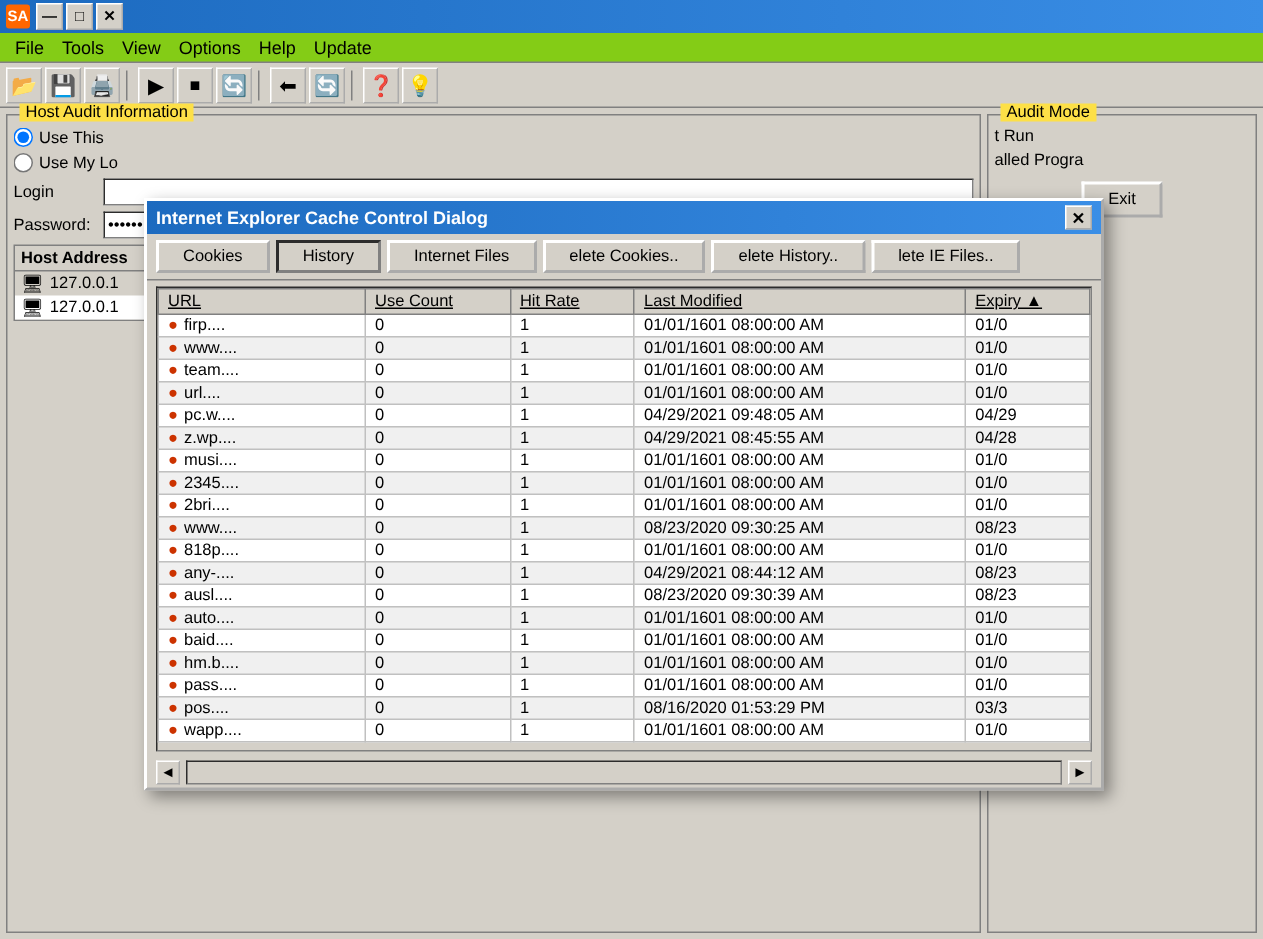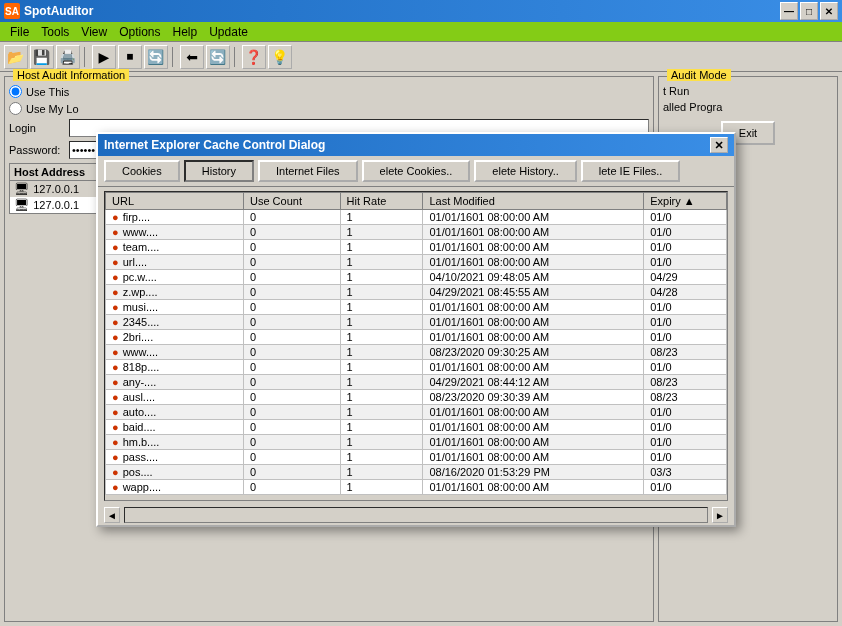--- a/index.html
+++ b/index.html
@@ -208,20 +208,21 @@
     .ie-table thead tr {
       background: #d4d0c8;
     }
     .ie-table th {
       border: 1px solid #808080;
       padding: 2px 6px;
       text-align: left;
       font-weight: normal;
       white-space: nowrap;
       cursor: pointer;
+      text-decoration: underline;
     }
     .ie-table th:last-child { width: 60px; }
     .ie-table tbody tr:nth-child(even) { background: #f0f0f0; }
     .ie-table tbody tr:nth-child(odd) { background: white; }
     .ie-table td {
       border: 1px solid #c0c0c0;
       padding: 1px 6px;
       white-space: nowrap;
     }
     .table-scroll-container {
@@ -258,21 +259,20 @@
     .col-lastmod { width: 160px; }
     .col-expiry { width: 80px; }
   </style>
 </head>
 <body>
 
 <div class="title-bar">
   <div class="title-bar-icon">
     <span>SA</span>
   </div>
-  <span class="title-bar-text">SpotAuditor</span>
   <div class="title-bar-buttons">
     <div class="title-bar-btn">—</div>
     <div class="title-bar-btn">□</div>
     <div class="title-bar-btn">✕</div>
   </div>
 </div>
 
 <div class="menu-bar">
   <span class="menu-item">File</span>
   <span class="menu-item">Tools</span>
@@ -398,21 +398,21 @@
       <td><span style="color:#cc3300;margin-right:4px;">●</span>url....</td>
       <td>0</td>
       <td>1</td>
       <td>01/01/1601 08:00:00 AM</td>
       <td>01/0</td>
     </tr>
                 <tr>
       <td><span style="color:#cc3300;margin-right:4px;">●</span>pc.w....</td>
       <td>0</td>
       <td>1</td>
-      <td>04/10/2021 09:48:05 AM</td>
+      <td>04/29/2021 09:48:05 AM</td>
       <td>04/29</td>
     </tr>
                 <tr>
       <td><span style="color:#cc3300;margin-right:4px;">●</span>z.wp....</td>
       <td>0</td>
       <td>1</td>
       <td>04/29/2021 08:45:55 AM</td>
       <td>04/28</td>
     </tr>
                 <tr>

